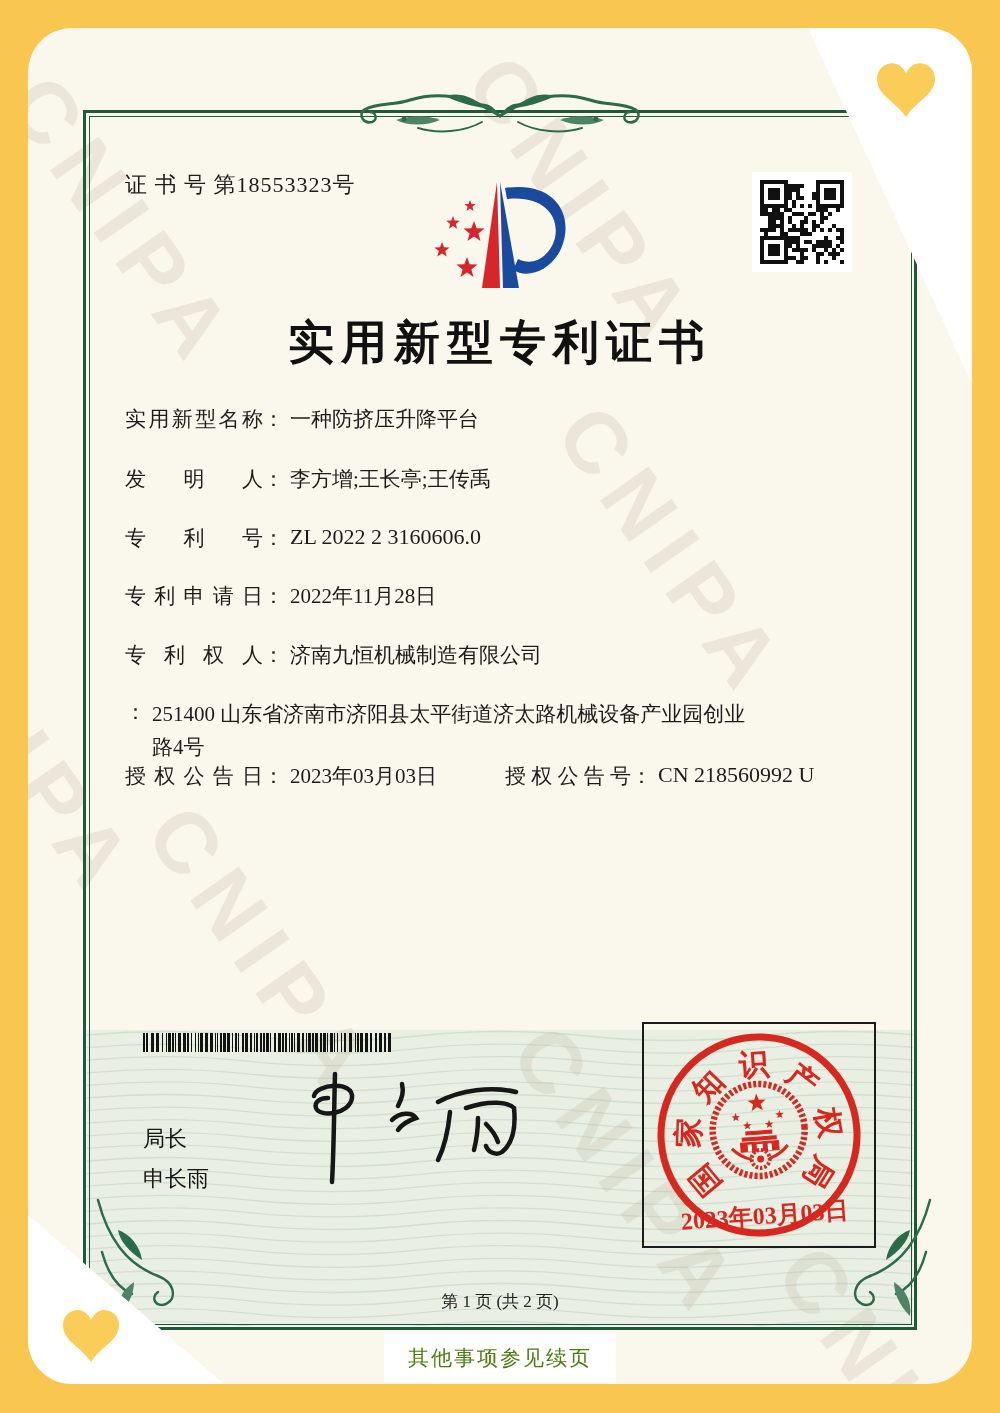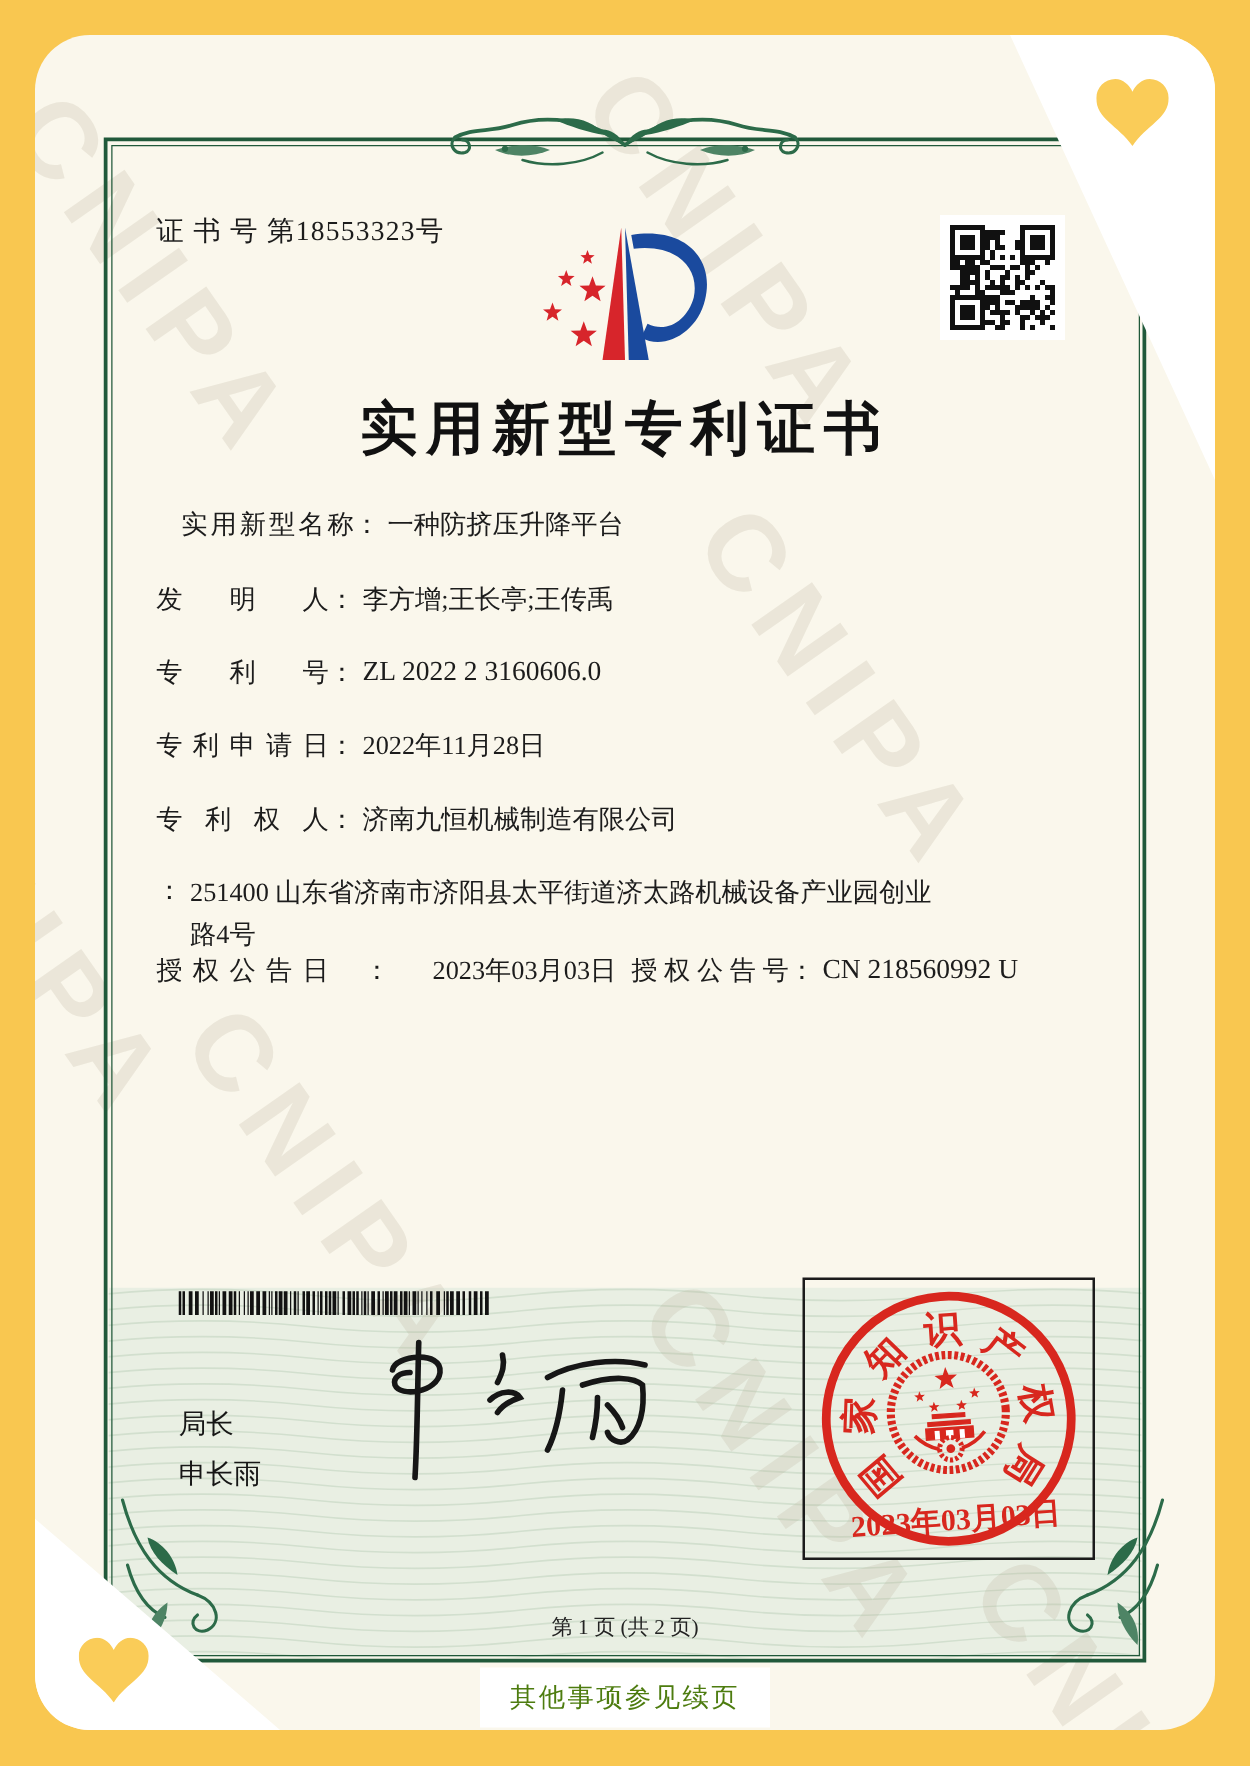--- a/index.html
+++ b/index.html
@@ -39,21 +39,21 @@
     display:flex;align-items:center;justify-content:center;
   }
   .field{left:97px;width:790px;display:flex;font-size:21px;}
   .flabel{
     display:inline-block;width:138px;text-align:justify;text-align-last:justify;
     flex:0 0 138px;color:#1c1c1c;
   }
   .colon{margin:0 6px 0 0;}
   .fvalue{white-space:nowrap;}
   .fvalue.wrap{white-space:normal;width:606px;line-height:33px;}
-  .row7{position:relative;gap:28px;}
+  .row7{position:relative;}
   .grantno{position:absolute;left:380px;top:0;display:flex;}
   .grantno .flabel{width:126px;flex:0 0 126px;}
   .paras{left:97px;top:780px;width:754px;font-size:20px;line-height:36px;letter-spacing:0.5px;}
   .paras p{margin:0 0 1px 0;text-indent:2em;}
   .barcode{left:115px;top:1005px;width:258px;height:19px;display:flex;align-items:stretch;}
   .barcode span{display:block;background:#121212;height:100%;}
   .signer{left:115px;font-family:"Liberation Sans","DejaVu Sans",sans-serif;font-size:22px;color:#161616;}
   .sealbox{
     left:614px;top:994px;width:230px;height:222px;
     border:2px solid #1b1b1b;box-sizing:content-box;background:transparent;
@@ -312,21 +312,21 @@
         <rect x="36" y="80" width="4" height="4" fill="#111"></rect>
         <rect x="40" y="80" width="4" height="4" fill="#111"></rect>
         <rect x="56" y="80" width="4" height="4" fill="#111"></rect>
         <rect x="64" y="80" width="4" height="4" fill="#111"></rect>
         <rect x="80" y="80" width="4" height="4" fill="#111"></rect>
       </svg>
   </div>
 
   <div class="abs title">实用新型专利证书</div>
 
-  <div class="abs field" style="top:377px;margin-left:20px;">
+  <div class="abs field" style="top:377px;">
     <span class="flabel">实用新型名称</span>
       <span class="colon">：</span>
       <span class="fvalue">一种防挤压升降平台</span>
   </div>
   <div class="abs field" style="top:437px;">
     <span class="flabel">发明人</span>
       <span class="colon">：</span>
       <span class="fvalue">李方增;王长亭;王传禹</span>
   </div>
   <div class="abs field" style="top:496px;">

